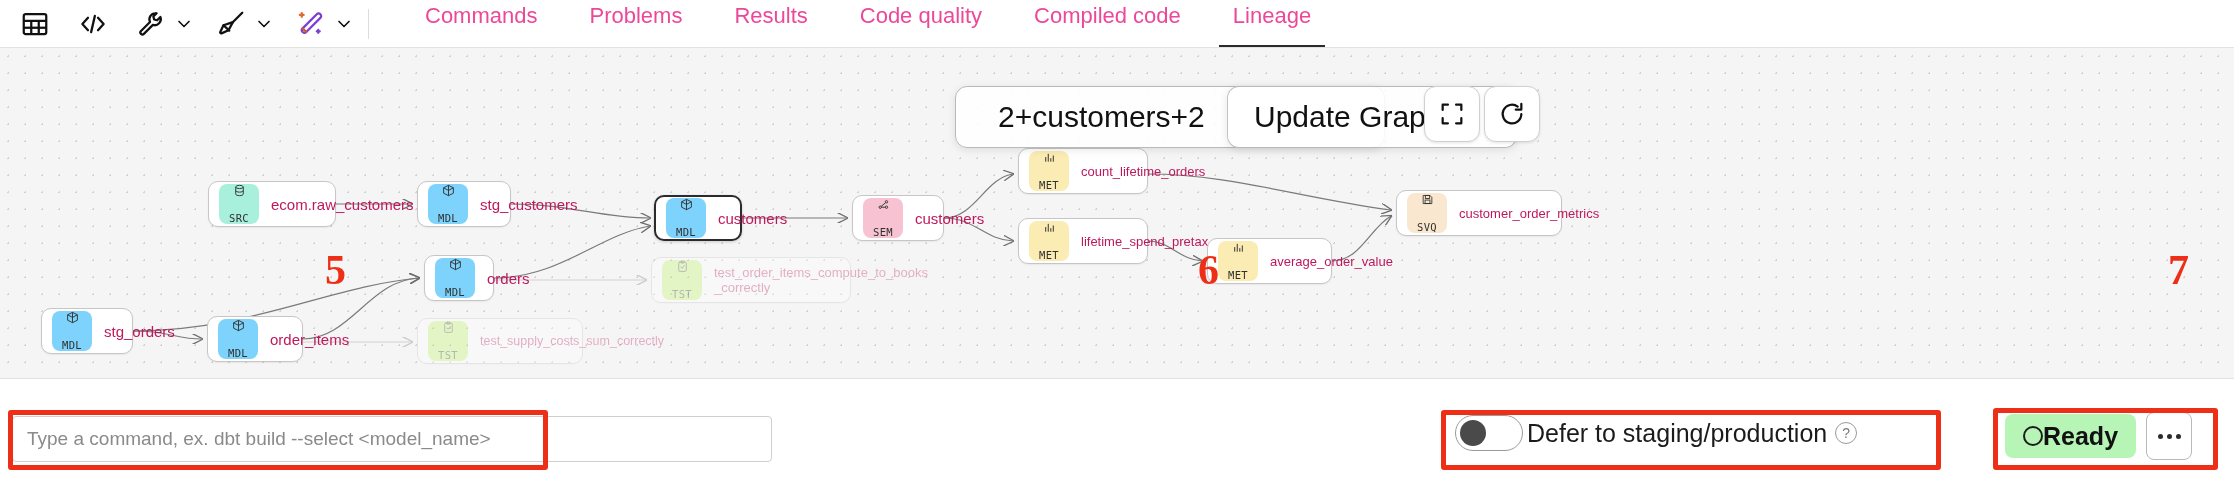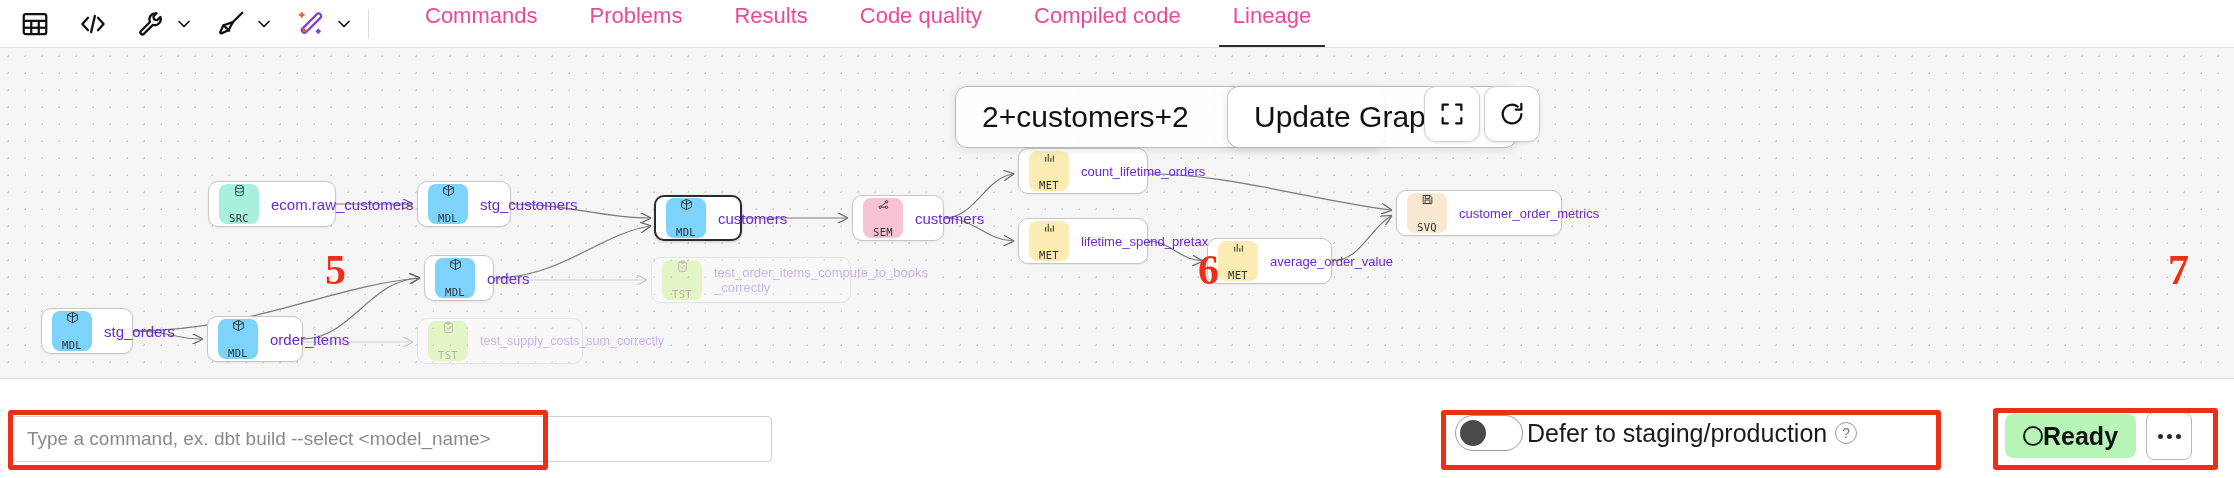--- a/index.html
+++ b/index.html
@@ -39,21 +39,21 @@
     border-radius: 10px; display: flex; align-items: center; padding: 0 16px 0 10px;
     box-shadow: 0 1px 2px rgba(0,0,0,.06); cursor: pointer; }
   .node.selected { border: 2px solid #2b2b2b; box-shadow: 0 1px 3px rgba(0,0,0,.18); }
   .node.faded { opacity: .32; }
   .badge { width: 40px; height: 40px; border-radius: 8px; display: flex;
     flex-direction: column; align-items: center; justify-content: center;
     flex: 0 0 auto; margin-right: 12px; }
   .badge .bsvg { display: block; height: 15px; }
   .badge .btxt { font-size: 10.5px; letter-spacing: .4px; color: #30302e;
     font-family: "DejaVu Sans Mono", monospace; line-height: 11px; margin-top: 16px; }
-  .nlabel { font-size: 15px; color: #6d28d9; white-space: nowrap; }
+  .nlabel { font-size: 15px; color: #be185d; white-space: nowrap; }
   .nlabel.two { white-space: normal; line-height: 15px; font-size: 13px; }
 
   .b-src { background: #a8f0dc; }
   .b-mdl { background: #7dd3fc; }
   .b-sem { background: #f7c3d2; }
   .b-met { background: #fbecb4; }
   .b-tst { background: #bef264; }
   .b-svq { background: #fae7cf; }
 
   
@@ -369,21 +369,21 @@
         <svg class="bsvg" viewBox="0 0 24 24" width="15" height="15" fill="none" stroke="#30302e" stroke-width="1.6" stroke-linecap="round" stroke-linejoin="round">
           <rect x="5" y="4" width="14" height="17" rx="2"></rect>
             <rect x="9" y="2.2" width="6" height="3.4" rx="1"></rect>
           <polyline points="9,13 11.2,15.2 15.4,10.4"></polyline>
         </svg>
         <span class="btxt">TST</span>
       </div>
       <span class="nlabel" style="font-size:12.5px">test_supply_costs_sum_correctly</span>
     </div>
 
-    <div class="overlay" style="left:955px; top:38px; width:430px; height:62px;">
+    <div class="overlay" style="left:955px; top:38px; width:430px; height:62px;padding-left:16px;">
       <div class="overlay-input">2+customers+2</div>
     </div>
     <div class="overlay" style="left:1227px; top:38px; width:290px; height:62px; border-left:1px solid #c4c4c4;">
       <div class="overlay-btn">Update Graph</div>
     </div>
 
     <div class="canvas-ctl" style="left:1424px; top:38px;">
       <svg width="28" height="28" viewBox="0 0 24 24" fill="none" stroke="#111" stroke-width="1.9" stroke-linecap="round" stroke-linejoin="round">
         <polyline points="4,8.5 4,4 8.5,4"></polyline>
           <polyline points="15.5,4 20,4 20,8.5"></polyline>

